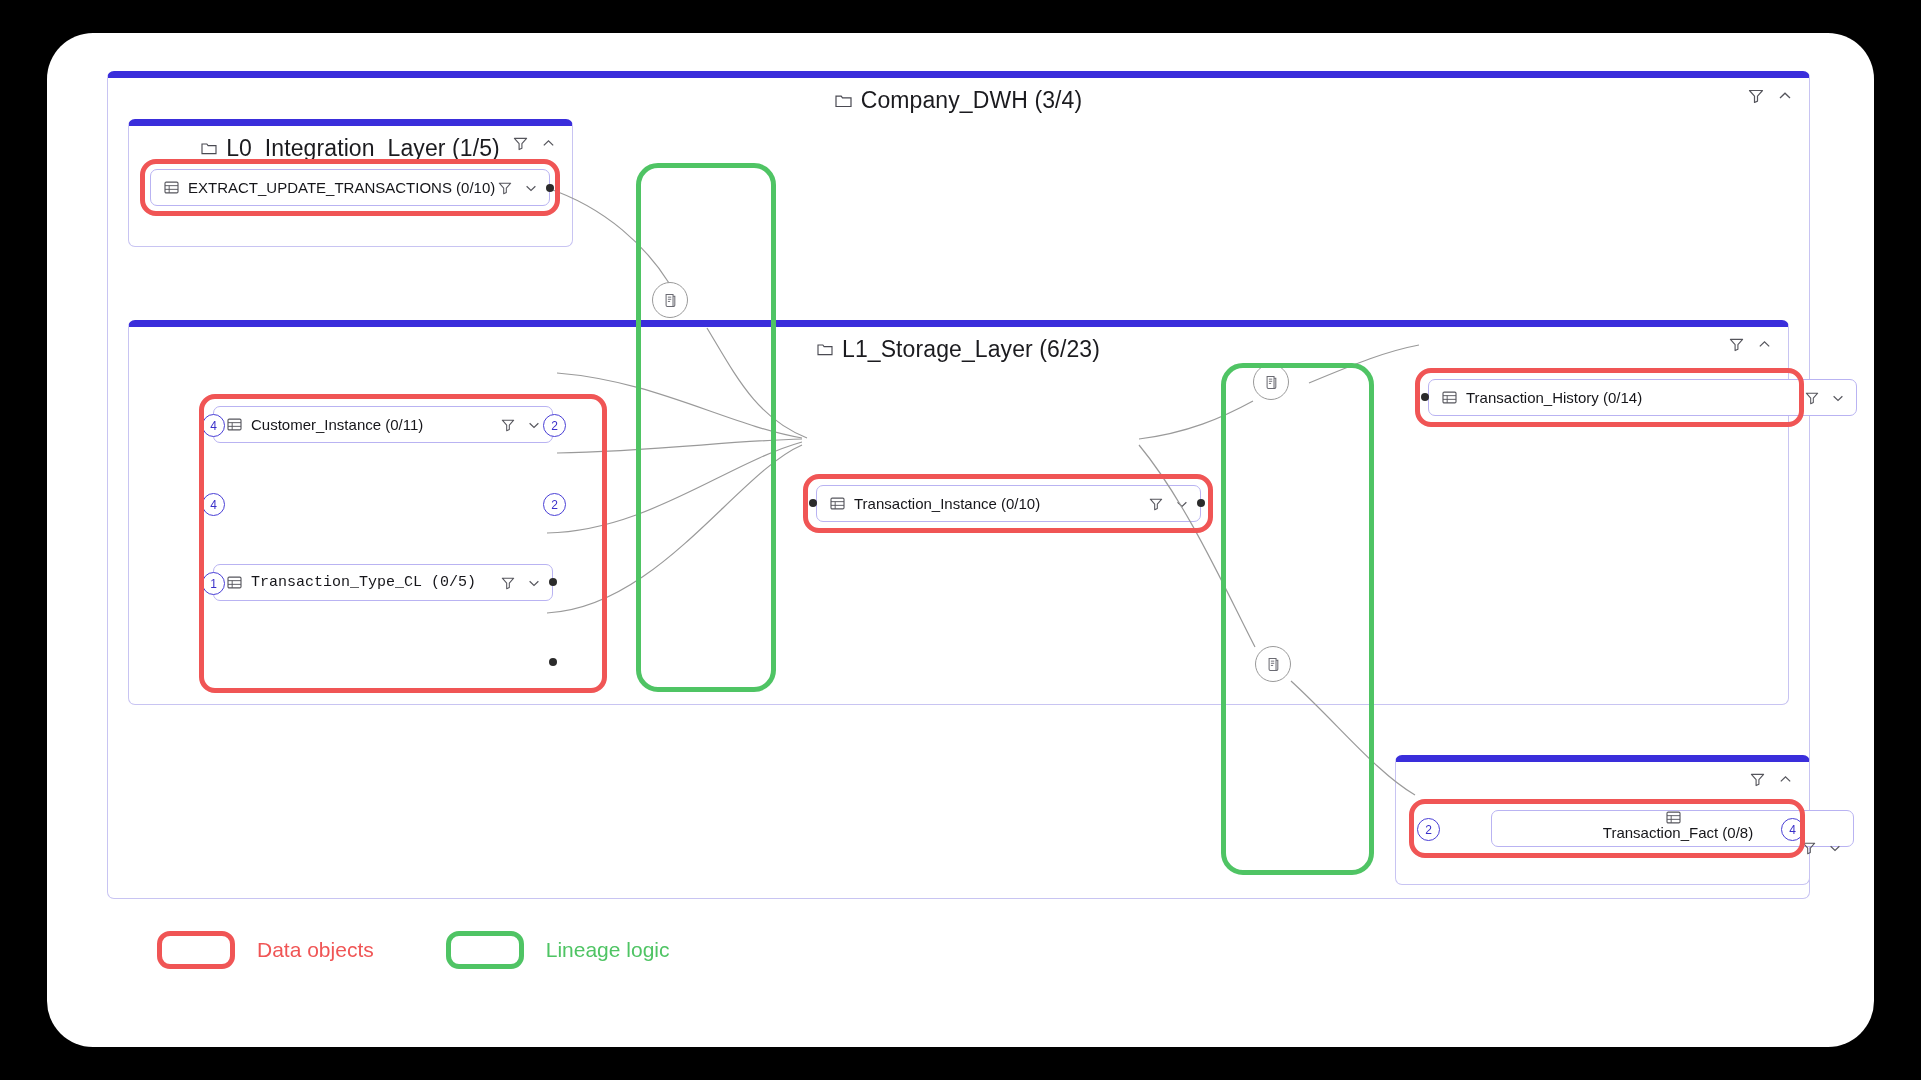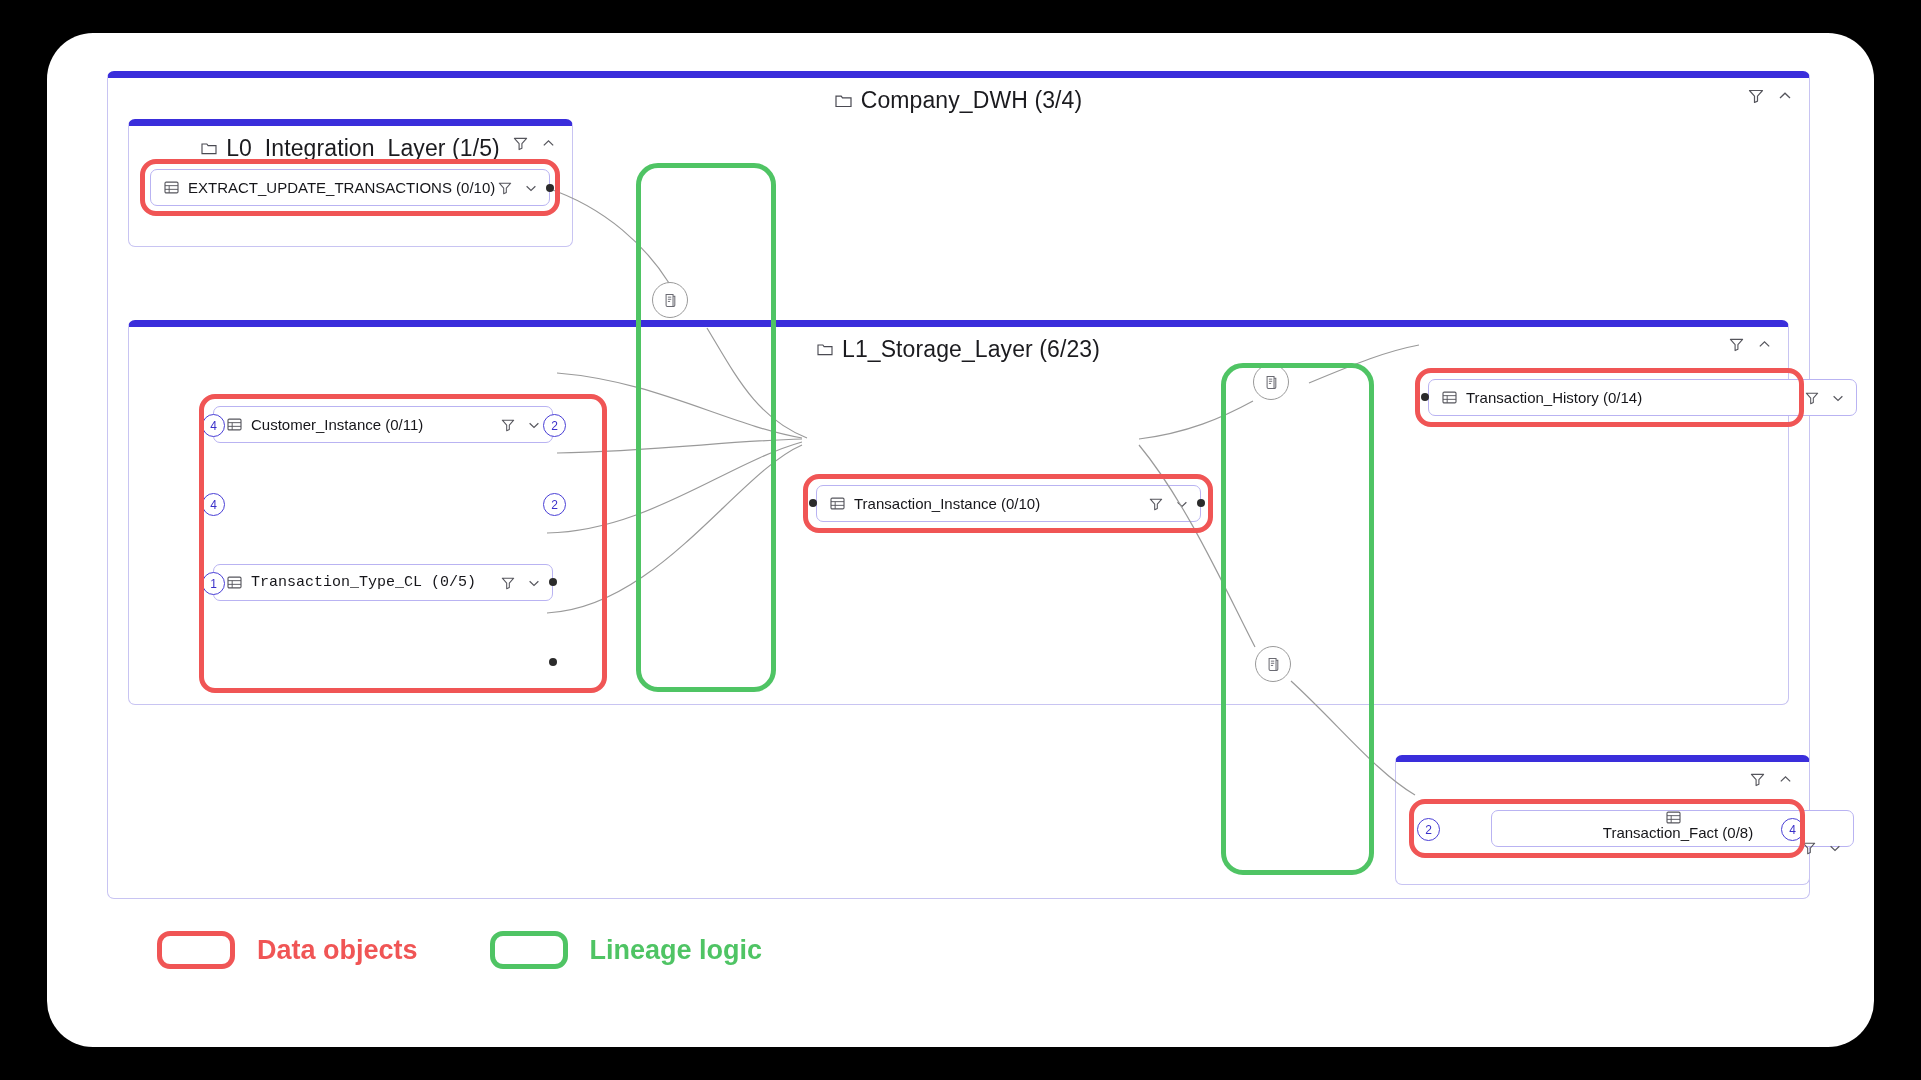--- a/index.html
+++ b/index.html
@@ -72,21 +72,21 @@
 
   svg.edges{ position:absolute; left:0; top:0; width:1827px; height:1014px;
              overflow:visible; pointer-events:none; z-index:1; }
 
   
   #legend{ position:absolute; left:110px; top:898px; display:flex; align-items:center; gap:72px; }
   .lg-item{ display:flex; align-items:center; gap:22px; }
   .lg-chip{ width:78px; height:38px; border-radius:13px; box-sizing:border-box; background:#fff;}
   .lg-chip.red{ border:5px solid #f05555; }
   .lg-chip.green{ border:5px solid #4fc464; }
-  .lg-text{ font-size:27px; font-weight:bold; }
+  .lg-text{ font-size:21px; font-weight:normal; }
   .lg-text.red{ color:#f05555; }
   .lg-text.green{ color:#4fc464; }
 
   .ico{ display:inline-flex; align-items:center; justify-content:center; }
 </style>
 </head>
 <body>
 
 <div id="card">
 

